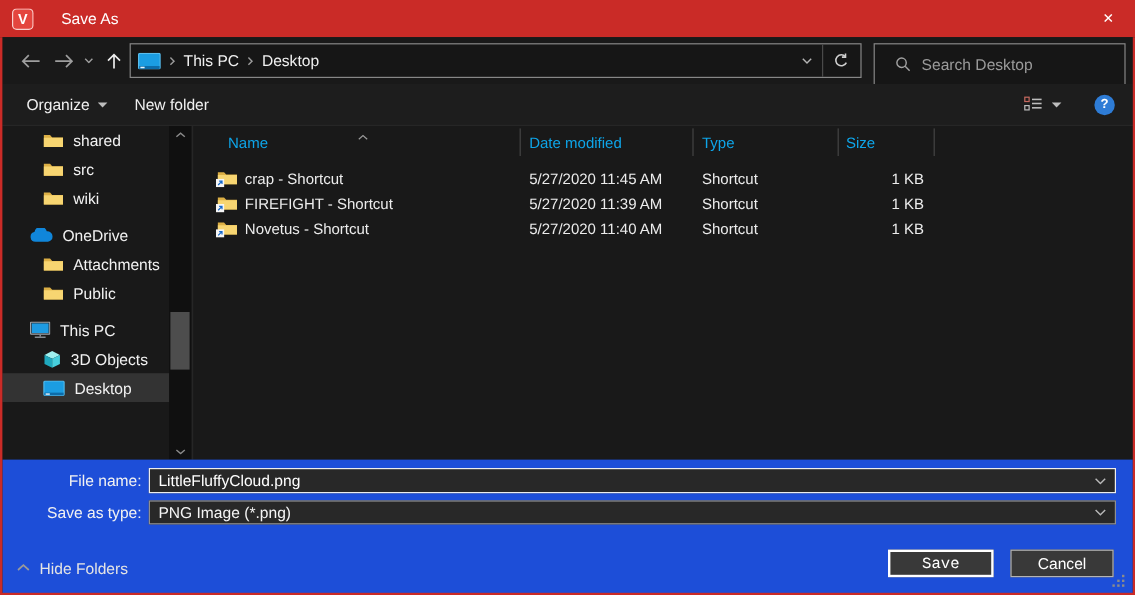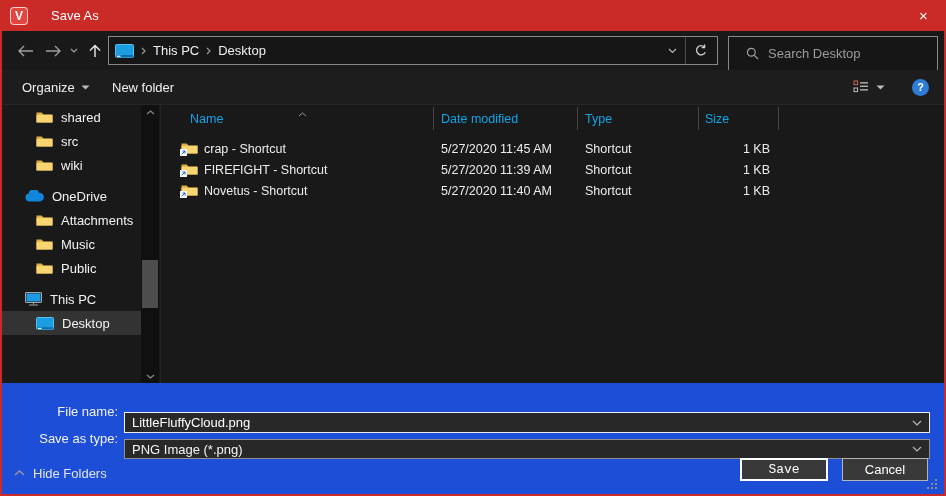--- a/index.html
+++ b/index.html
@@ -61,21 +61,21 @@
   .c-date{width:144px;padding-left:7px;}
   .c-type{width:121px;padding-left:7px;}
   .c-size{width:80px;text-align:right;padding-right:9px;}
   .fi{position:relative;display:inline-flex;width:17px;height:13px;}
   .lnk{position:absolute;left:-1px;bottom:-1px;line-height:0;}
 
   
   .bottom{position:absolute;top:383px;left:2px;right:2px;height:113px;background:#1d4ed8;}
   .frow{position:absolute;left:0;display:flex;align-items:center;}
   .flabel{width:122px;text-align:right;font-size:13px;color:#f2f2f2;padding-right:6px;}
-  .combo{position:relative;margin-top:22px;}
+  .combo{position:relative;}
   .fninput{width:806px;height:21px;background:#282828;border:1px solid #ededed;color:#fff;font-size:13px;padding:0 22px 0 7px;font-family:"Liberation Sans",sans-serif;outline:none;}
   .typebox{width:806px;height:20px;background:#282828;border:1px solid #8f8f8f;display:flex;align-items:center;padding-left:7px;font-size:13px;color:#f5f5f5;}
   .combo .cv{position:absolute;right:8px;top:50%;transform:translateY(-50%);line-height:0;}
   .hidef{position:absolute;left:12px;top:80px;height:20px;display:flex;align-items:center;gap:8px;font-size:13px;color:#e4e4e4;}
   .btn{position:absolute;top:75px;height:23px;display:flex;align-items:center;justify-content:center;font-size:13px;color:#fff;background:#393939;}
   .btn.save{left:738px;width:88px;border:2px solid #ffffff;font-family:Liberation Mono, monospace;}
   .btn.cancel{left:840px;width:86px;border:1px solid #b4b4b4;}
   .grip{position:absolute;right:5px;bottom:5px;width:12px;height:12px;}
   .grip i{position:absolute;left:0;top:0;width:2px;height:2px;background:transparent;
     box-shadow:8px 0 0 #8b8b8b,4px 4px 0 #8b8b8b,8px 4px 0 #8b8b8b,0 8px 0 #8b8b8b,4px 8px 0 #8b8b8b,8px 8px 0 #8b8b8b;}
@@ -223,38 +223,39 @@
             <path d="M.5 1.5h5.2l1.8 2h9v8h-16z" fill="#dcaf45"></path>
             <path d="M.5 3.8h16v7.7h-16z" fill="#f7d571"></path>
           </svg>
         <span>Attachments</span>
       </div>
       <div class="si">
         <svg width="17" height="13" viewBox="0 0 17 13">
             <path d="M.5 1.5h5.2l1.8 2h9v8h-16z" fill="#dcaf45"></path>
             <path d="M.5 3.8h16v7.7h-16z" fill="#f7d571"></path>
           </svg>
-        <span>Music</span>
-      </div>
-      <div class="si">
-        <svg width="17" height="13" viewBox="0 0 17 13">
-            <path d="M.5 1.5h5.2l1.8 2h9v8h-16z" fill="#dcaf45"></path>
-            <path d="M.5 3.8h16v7.7h-16z" fill="#f7d571"></path>
-          </svg>
         <span>Public</span>
       </div>
       <div class="sp"></div>
       <div class="si ind1">
         <svg width="17" height="14" viewBox="0 0 17 14">
             <rect x="0.5" y="0.5" width="16" height="10" rx="0.5" fill="#20262b" stroke="#9fa6ad"></rect>
             <rect x="1.5" y="1.5" width="14" height="8" fill="#1e9be2"></rect>
             <rect x="8" y="11" width="1" height="1.5" fill="#9fa6ad"></rect>
             <rect x="4" y="12.5" width="9" height="1" fill="#9fa6ad"></rect>
           </svg>
         <span>This PC</span>
+      </div>
+      <div class="si">
+        <svg width="15" height="15" viewBox="0 0 14 14">
+            <path d="M7 0.5 L13 3.5 L7 6.5 L1 3.5z" fill="#9ff0ef"></path>
+            <path d="M1 3.5 L7 6.5 V13.5 L1 10.5z" fill="#1fa8bd"></path>
+            <path d="M13 3.5 L7 6.5 V13.5 L13 10.5z" fill="#47cfdd"></path>
+          </svg>
+        <span>3D Objects</span>
       </div>
       <div class="si sel">
         <svg width="18" height="13" viewBox="0 0 18 13">
             <rect x="0.5" y="0.5" width="17" height="12" rx="1" fill="#1b9de2" stroke="#59bdec"></rect>
             <rect x="1" y="10.2" width="16" height="2.3" fill="#0d6ca9"></rect>
             <rect x="2" y="10.8" width="3.5" height="1.2" fill="#e6f6fe"></rect>
           </svg>
         <span>Desktop</span>
       </div>
     </div>

